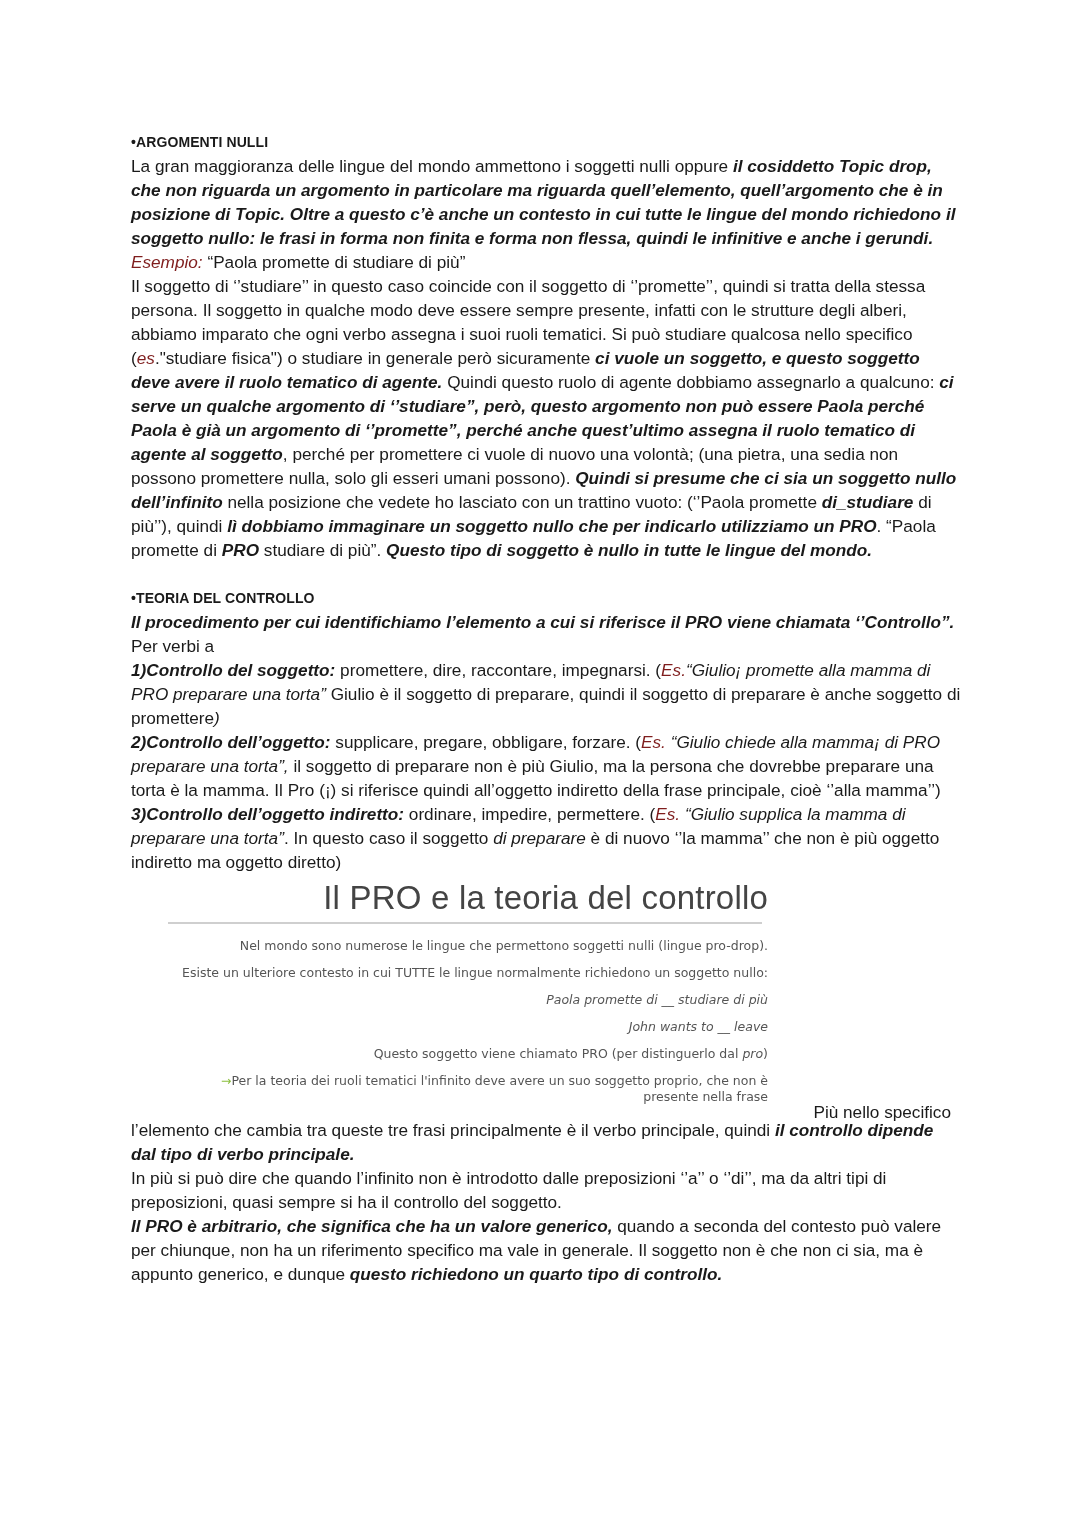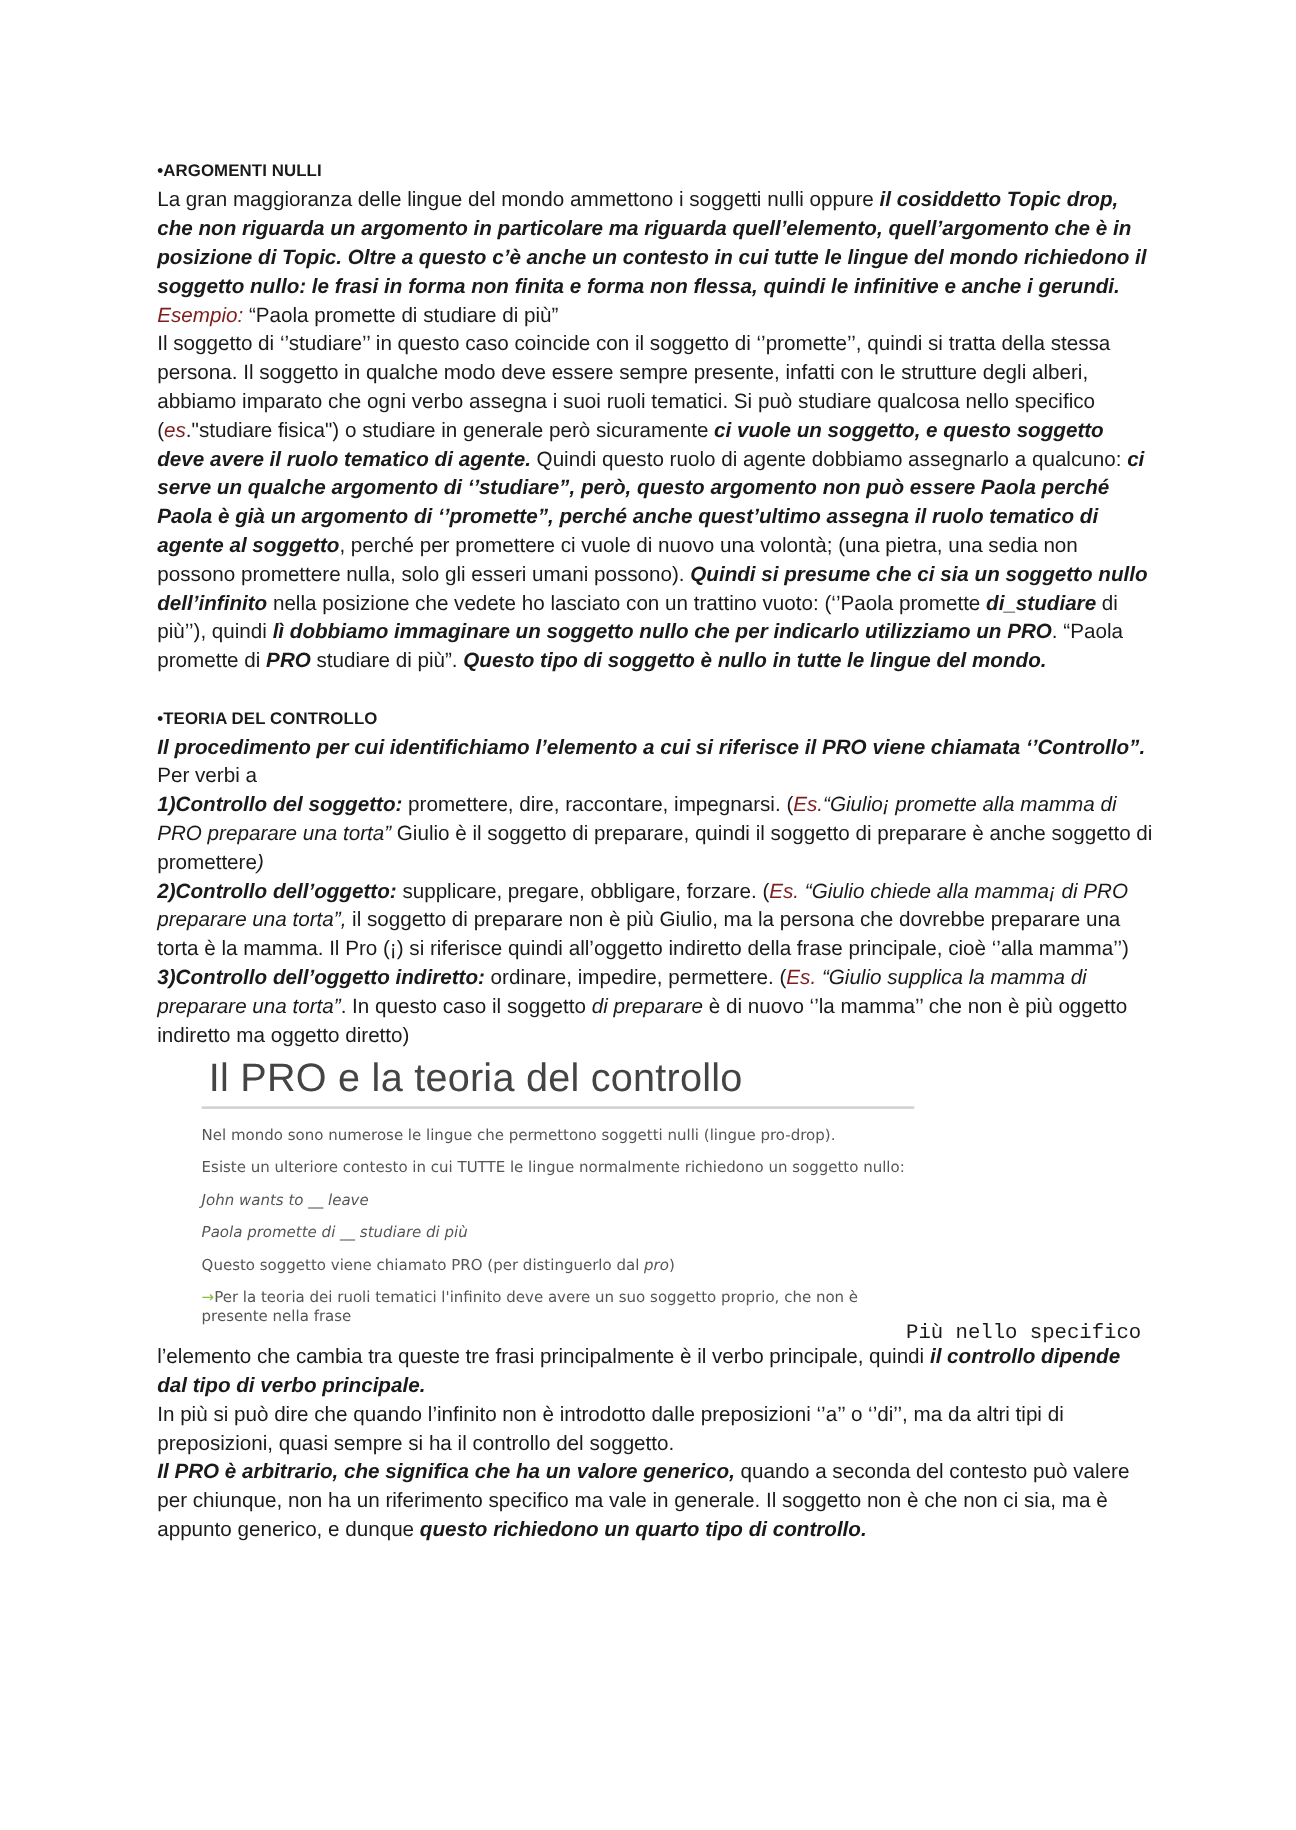--- a/index.html
+++ b/index.html
@@ -36,20 +36,21 @@
 
   
   .slide {
     position: relative;
     margin-left: 37px;
     margin-top: 4px;
     width: 600px;
     height: 240px;
     font-family: "DejaVu Sans", sans-serif;
     color: #555;
+    text-align: right;
   }
   .slide-title {
     font-family: "Liberation Sans", sans-serif;
     font-size: 33px;
     line-height: 40px;
     color: #444;
     font-weight: normal;
     letter-spacing: 0.2px;
     margin-left: 6px;
   }
@@ -65,21 +66,21 @@
     margin-left: 0;
     color: #555;
   }
   .slide-line.ital { font-style: italic; }
   .slide-line.wrap { line-height: 16px; padding-top: 6px; padding-bottom: 4px; }
   .slide-arrow { color: #8cbf3f; font-style: normal; }
   .aside {
     position: absolute;
     right: -183px;
     bottom: -6px;
-    font-family: Liberation Mono, monospace;
+    font-family: Liberation Sans, sans-serif;
     font-size: 17.2px;
     color: #1a1a1a;
     white-space: nowrap;
   }
 </style>
 </head>
 <body>
 
 <div class="page">
 
@@ -98,22 +99,22 @@
 
   <p><b>2)Controllo dell’oggetto:</b><span> supplicare, pregare, obbligare, forzare. (</span><span class="red i">Es.</span><span class="i"> “Giulio chiede alla mamma¡ di PRO preparare una torta”,</span><span> il soggetto di preparare non è più Giulio, ma la persona che dovrebbe preparare una torta è la mamma. Il Pro (¡) si riferisce quindi all’oggetto indiretto della frase principale, cioè ‘’alla mamma’’)</span></p>
 
   <p><b>3)Controllo dell’oggetto indiretto:</b><span> ordinare, impedire, permettere. (</span><span class="red i">Es.</span><span class="i"> “Giulio supplica la mamma di preparare una torta”</span><span>. In questo caso il soggetto </span><span class="i">di preparare</span><span> è di nuovo ‘’la mamma’’ che non è più oggetto indiretto ma oggetto diretto)</span></p>
 
   <div class="slide">
     <div class="slide-title">Il PRO e la teoria del controllo</div>
     <div class="slide-rule"></div>
     <div class="slide-line">Nel mondo sono numerose le lingue che permettono soggetti nulli (lingue pro-drop).</div>
     <div class="slide-line">Esiste un ulteriore contesto in cui TUTTE le lingue normalmente richiedono un soggetto nullo:</div>
+    <div class="slide-line ital">Paola promette di __ studiare di più</div>
     <div class="slide-line ital">John wants to __ leave</div>
-    <div class="slide-line ital">Paola promette di __ studiare di più</div>
     <div class="slide-line"><span>Questo soggetto viene chiamato PRO (per distinguerlo dal </span><span class="i">pro</span><span>)</span></div>
     <div class="slide-line wrap"><span class="slide-arrow">→</span><span>Per la teoria dei ruoli tematici l'infinito deve avere un suo soggetto proprio, che non è presente nella frase</span></div>
     <div class="aside">Più nello specifico</div>
   </div>
 
   <p><span>l’elemento che cambia tra queste tre frasi principalmente è il verbo principale, quindi </span><b>il controllo dipende dal tipo di verbo principale.</b></p>
   <p>In più si può dire che quando l’infinito non è introdotto dalle preposizioni ‘’a’’ o ‘’di’’, ma da altri tipi di preposizioni, quasi sempre si ha il controllo del soggetto.</p>
   <p><b>Il PRO è arbitrario, che significa che ha un valore generico,</b><span> quando a seconda del contesto può valere per chiunque, non ha un riferimento specifico ma vale in generale. Il soggetto non è che non ci sia, ma è appunto generico, e dunque </span><b>questo richiedono un quarto tipo di controllo.</b></p>
 
 </div>

